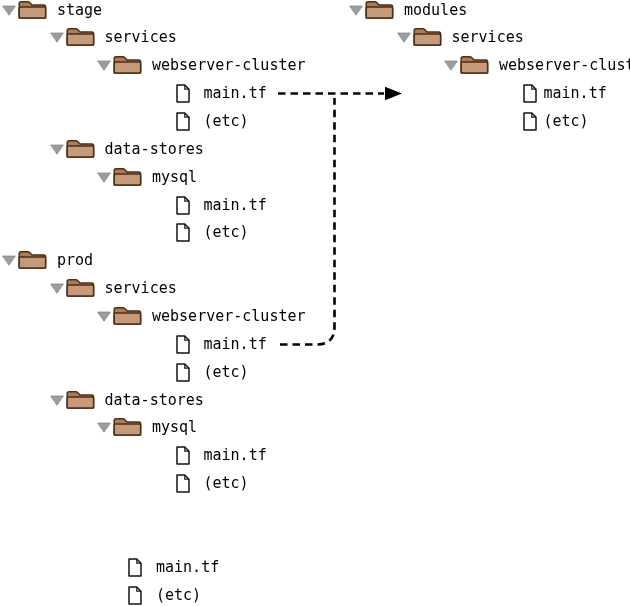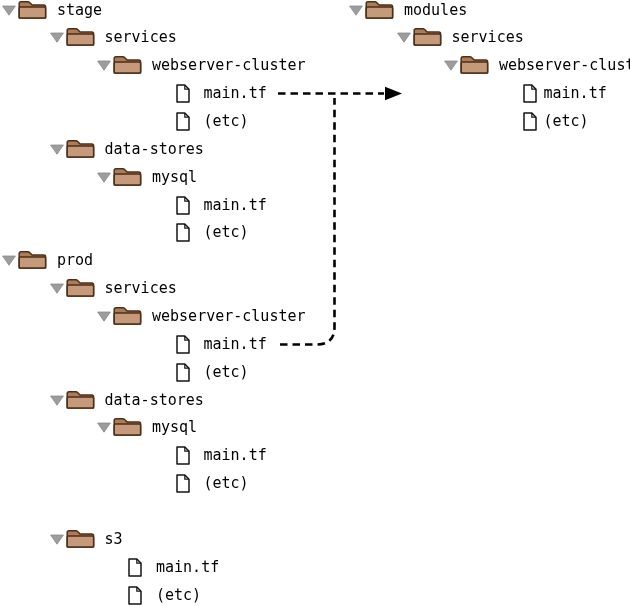--- a/index.html
+++ b/index.html
@@ -249,34 +249,20 @@
     </div>
     <div class="row" style="top: 470.1px;">
       <span class="ficon file" style="left:175.5px">
         <svg width="14" height="19" viewBox="0 0 14 19">
           <path d="M1,1 H8.8 L13,5.2 V18 H1 Z" fill="#ffffff" stroke="#151515" stroke-width="1.5" stroke-linejoin="round"></path>
           <path d="M8.8,1 V5.2 H13" fill="none" stroke="#151515" stroke-width="1.2"></path>
         </svg>
       </span>
       <span class="label" style="left:203.5px">(etc)</span>
     </div>
-    <div class="row" style="top: 525.8px;">
-      <span class="tri" style="left:49.5px">
-        <svg width="14" height="11" viewBox="0 0 14 11">
-          <polygon points="0.6,1 13.4,1 7,10.2" fill="var(--c-triangle)" stroke="var(--c-triangle-edge)" stroke-width="0.8"></polygon>
-        </svg>
-      </span>
-      <span class="ficon" style="left:65.5px">
-        <svg width="29" height="21" viewBox="0 0 29 21">
-          <path d="M1.2,18 V3.6 Q1.2,1.8 3,1.8 H9.9 Q10.9,1.8 11.6,2.5 L14.1,5 H25.8 Q27.6,5 27.6,6.8 V18 Z" fill="var(--c-folder-tab)" stroke="var(--c-folder-outline)" stroke-width="1.5" stroke-linejoin="round"></path>
-          <rect x="1.2" y="7" width="26.4" height="11" rx="1.2" fill="var(--c-folder-body)" stroke="var(--c-folder-outline)" stroke-width="1.5"></rect>
-        </svg>
-      </span>
-      <span class="label" style="left:104.5px">s3</span>
-    </div>
     <div class="row" style="top: 553.7px;">
       <span class="ficon file" style="left:128px">
         <svg width="14" height="19" viewBox="0 0 14 19">
           <path d="M1,1 H8.8 L13,5.2 V18 H1 Z" fill="#ffffff" stroke="#151515" stroke-width="1.5" stroke-linejoin="round"></path>
           <path d="M8.8,1 V5.2 H13" fill="none" stroke="#151515" stroke-width="1.2"></path>
         </svg>
       </span>
       <span class="label" style="left:156px">main.tf</span>
     </div>
     <div class="row" style="top: 581.6px;">

